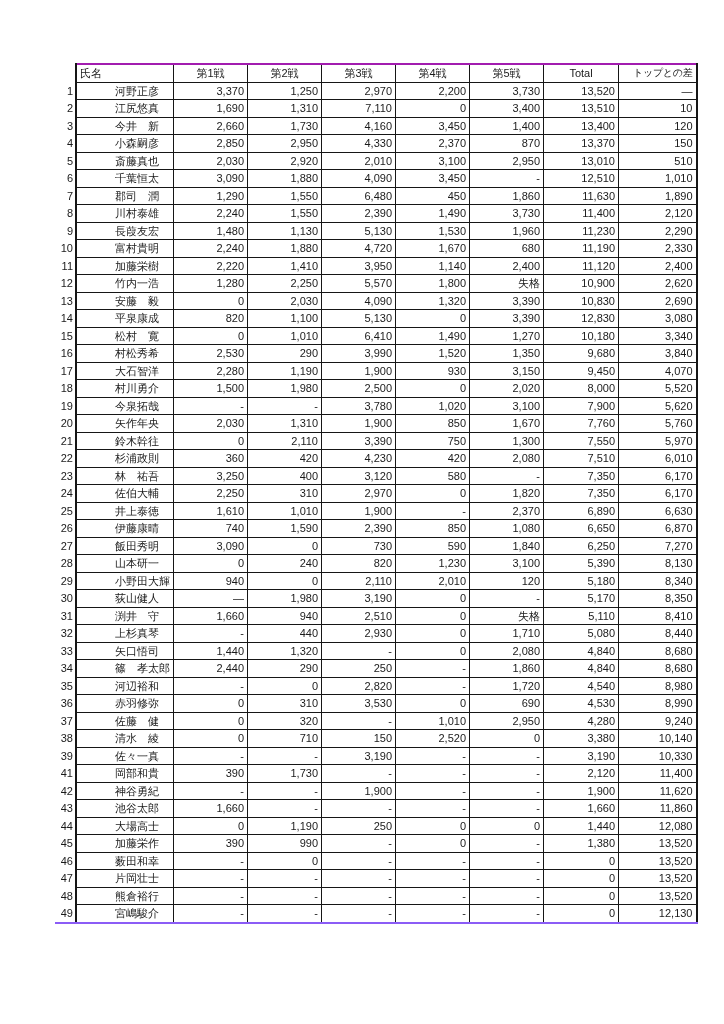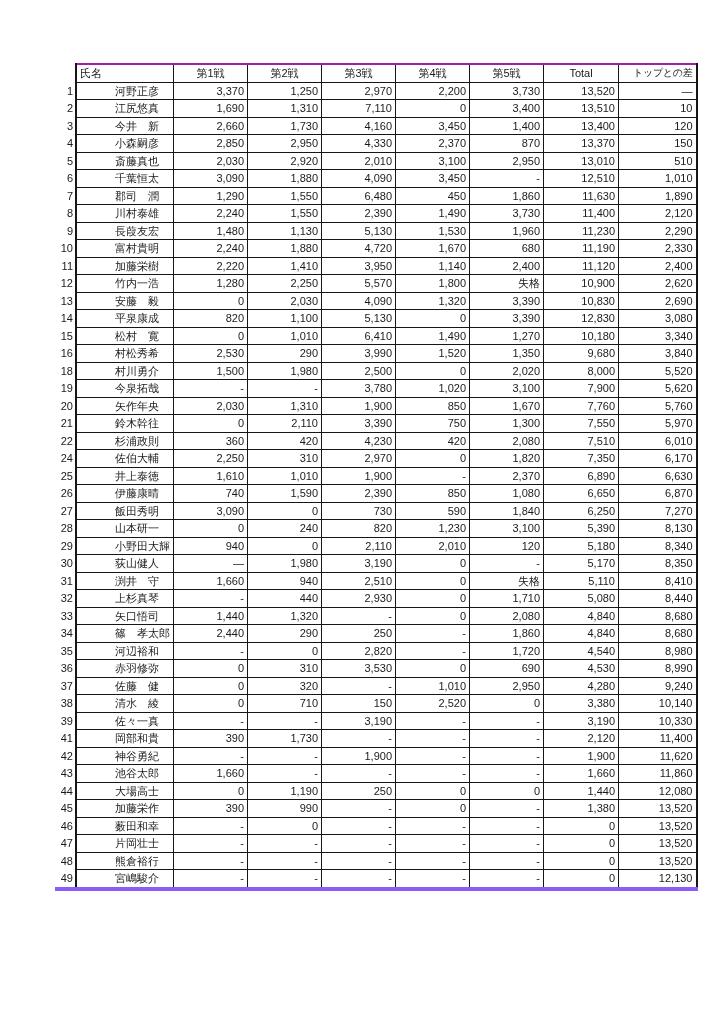--- a/index.html
+++ b/index.html
@@ -22,21 +22,21 @@
   col.c-total{width:75px;}
   col.c-diff{width:78px;}
   .rownum{border:none;border-right:2px solid #161616;text-align:right;padding:0 2px 0 0;background:#fff;}
   thead th{}
   thead th.h-name{text-align:left;}
   thead th{border-top:2px solid #a21caf;}
   thead th.rownum{border-top:none;}
   td.name{text-align:left;padding-left:38px;}
   td.num{text-align:right;}
   .col-diff{border-right:2px solid #161616;padding-left:14px;}
-  tr.last td{border-bottom:4px solid #8b5cf6;}
+  tr.last td{border-bottom:2px solid #8b5cf6;}
   thead th.h-diff{font-size:10px;letter-spacing:-0.3px;}
 </style>
 </head>
 <body>
 
 <div class="sheet">
   <table>
     <colgroup>
       <col class="c-rownum">
         <col class="c-name">
@@ -232,20 +232,31 @@
           <td class="name">村松秀希</td>
           <td class="num">2,530</td>
           <td class="num">290</td>
           <td class="num">3,990</td>
           <td class="num">1,520</td>
           <td class="num">1,350</td>
           <td class="num">9,680</td>
           <td class="num col-diff">3,840</td>
         </tr>
         <tr>
+          <td class="rownum">17</td>
+          <td class="name">大石智洋</td>
+          <td class="num">2,280</td>
+          <td class="num">1,190</td>
+          <td class="num">1,900</td>
+          <td class="num">930</td>
+          <td class="num">3,150</td>
+          <td class="num">9,450</td>
+          <td class="num col-diff">4,070</td>
+        </tr>
+        <tr>
           <td class="rownum">18</td>
           <td class="name">村川勇介</td>
           <td class="num">1,500</td>
           <td class="num">1,980</td>
           <td class="num">2,500</td>
           <td class="num">0</td>
           <td class="num">2,020</td>
           <td class="num">8,000</td>
           <td class="num col-diff">5,520</td>
         </tr>
@@ -287,20 +298,31 @@
           <td class="name">杉浦政則</td>
           <td class="num">360</td>
           <td class="num">420</td>
           <td class="num">4,230</td>
           <td class="num">420</td>
           <td class="num">2,080</td>
           <td class="num">7,510</td>
           <td class="num col-diff">6,010</td>
         </tr>
         <tr>
+          <td class="rownum">23</td>
+          <td class="name">林　祐吾</td>
+          <td class="num">3,250</td>
+          <td class="num">400</td>
+          <td class="num">3,120</td>
+          <td class="num">580</td>
+          <td class="num">-</td>
+          <td class="num">7,350</td>
+          <td class="num col-diff">6,170</td>
+        </tr>
+        <tr>
           <td class="rownum">24</td>
           <td class="name">佐伯大輔</td>
           <td class="num">2,250</td>
           <td class="num">310</td>
           <td class="num">2,970</td>
           <td class="num">0</td>
           <td class="num">1,820</td>
           <td class="num">7,350</td>
           <td class="num col-diff">6,170</td>
         </tr>

